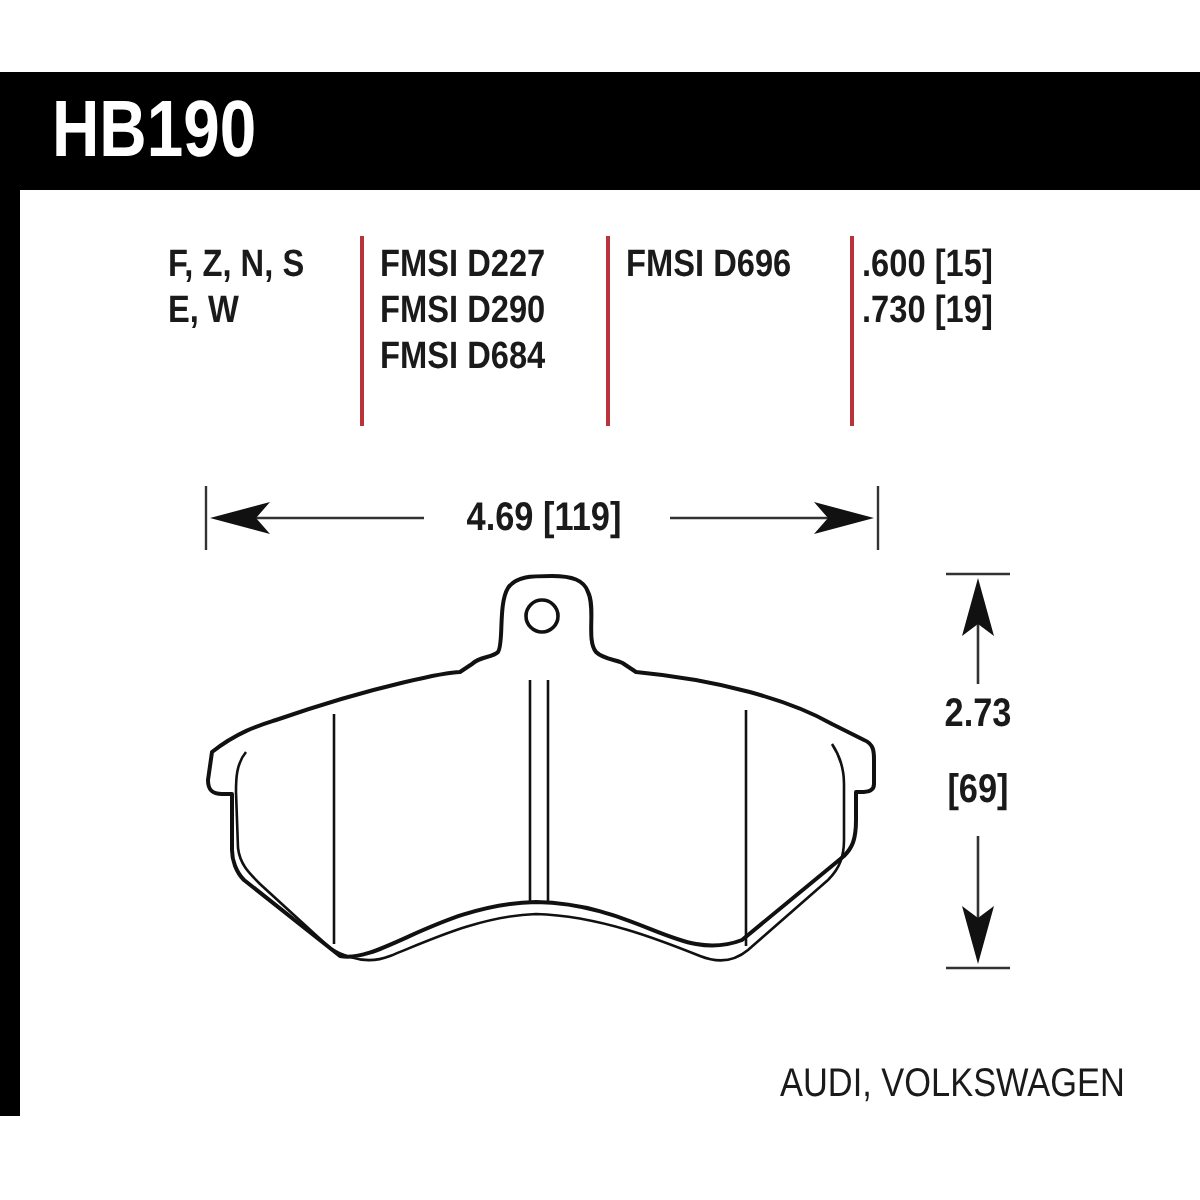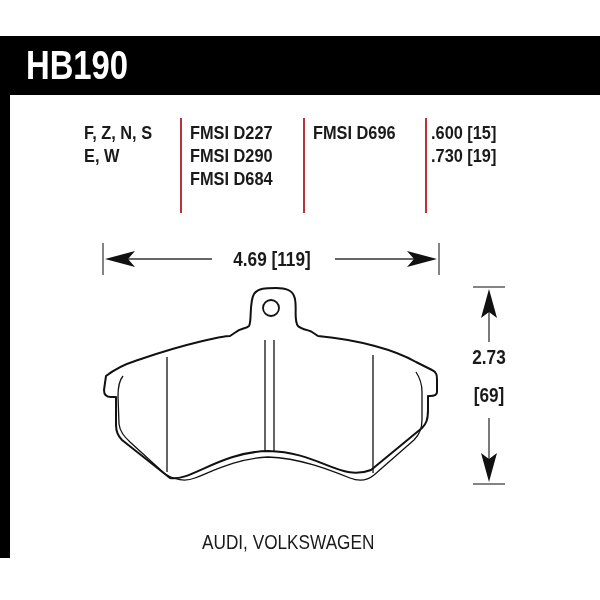--- a/index.html
+++ b/index.html
@@ -8,21 +8,21 @@
     .header-bar { position: absolute; left: 0; top: 36px; width: 600px; height: 59px; background: #000; }
     .left-bar { position: absolute; left: 0; top: 36px; width: 10px; height: 522px; background: #000; }
     .title { position: absolute; left: 26px; top: 36px; height: 59px; line-height: 59px;
              color: #fff; font-weight: bold; font-size: 40px; letter-spacing: 0px;
              transform: scaleX(0.82); transform-origin: left center; }
     .spec { position: absolute; font-weight: bold; font-size: 19px; line-height: 23px; color: #1a1a1a;
             transform: scaleX(0.86); transform-origin: left top; white-space: nowrap; }
     .divider { position: absolute; width: 2px; background: #b8343a; top: 118px; height: 95px; }
     .dim-label { position: absolute; font-weight: bold; font-size: 20px; color: #1a1a1a; white-space: nowrap;
                  transform: scaleX(0.86); transform-origin: center top; text-align: center; }
-    .app-label { position: absolute; left: 0; width: 576px; top: 531px; text-align: center;
+    .app-label { position: absolute; left: 0; width: 576px; top: 531px; text-align: right;
                  font-size: 20px; color: #1a1a1a; }
     .app-label span { display: inline-block; transform: scaleX(0.86); }
     svg { position: absolute; left: 0; top: 0; }
   </style>
 </head>
 <body>
 
 <div class="header-bar"></div>
 <div class="left-bar"></div>
 <div class="title">HB190</div>

